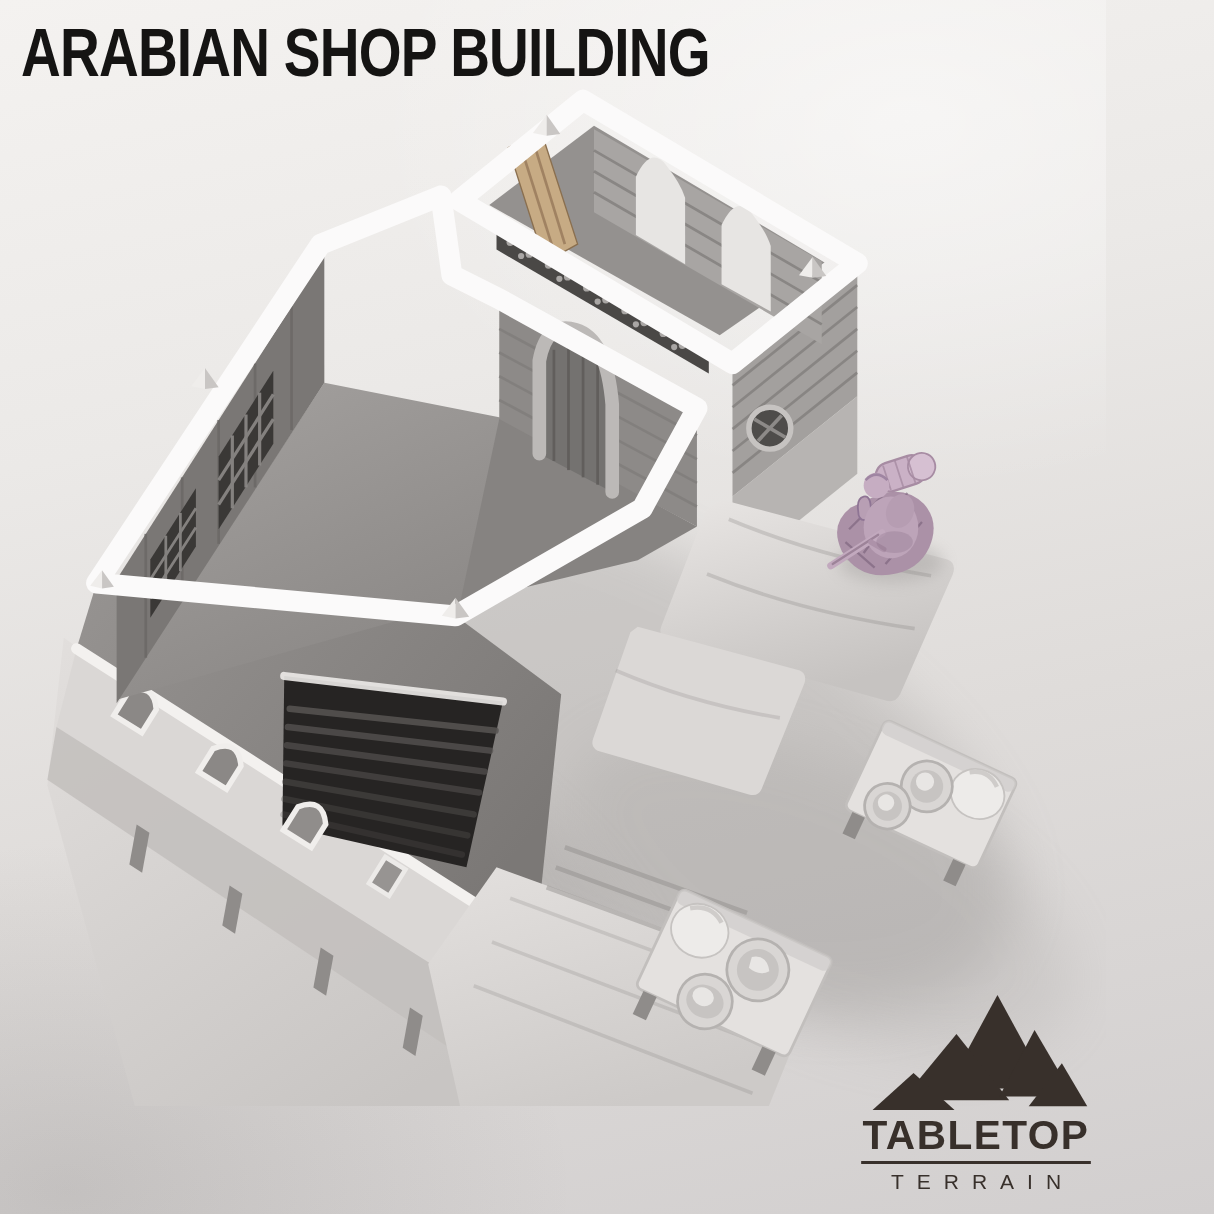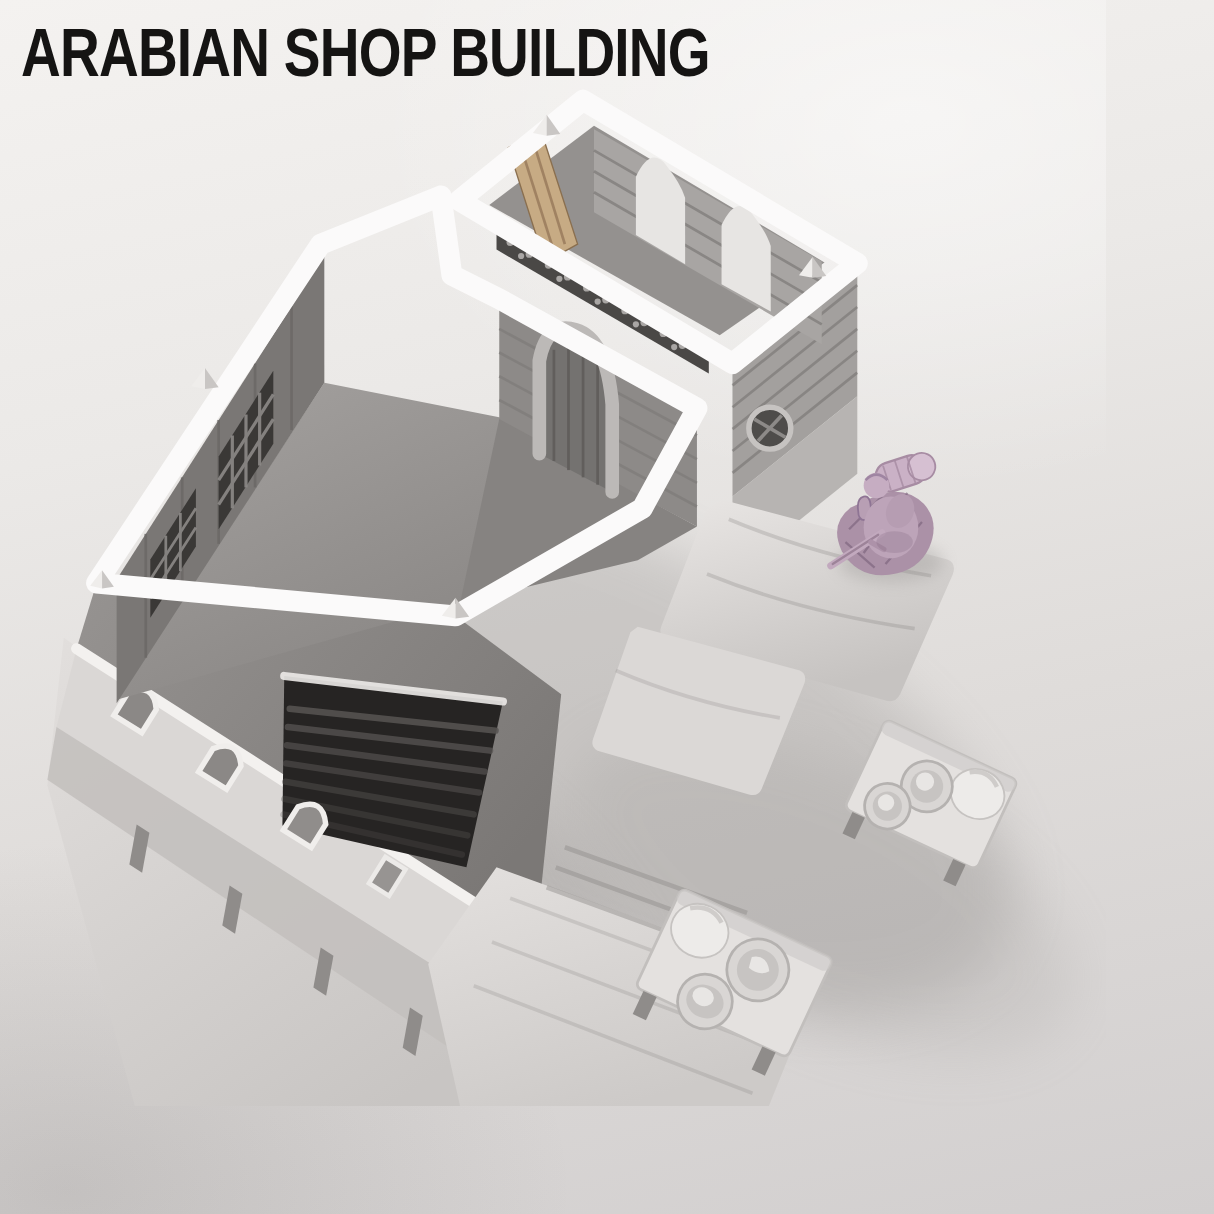--- a/index.html
+++ b/index.html
@@ -371,14 +371,27 @@
       <ellipse cx="16" cy="-4" rx="15" ry="19" transform="rotate(20 16 -4)" fill="#b69db2"></ellipse>
       <g>
         <path d="M-4,20 L-60,56" stroke="#c2a9be" stroke-width="8" stroke-linecap="round"></path>
         <path d="M-8,22 L-58,54" stroke="#9d8399" stroke-width="2.5" stroke-linecap="round"></path>
         <path d="M-16,30 L-2,38" stroke="#ad92a9" stroke-width="6" stroke-linecap="round"></path>
       </g>
       <ellipse cx="10" cy="30" rx="20" ry="12" fill="#5a3c5a" opacity=".15"></ellipse>
     </g>
   </svg>
 
+  <div class="logo">
+    <svg class="mt" width="232" height="122" viewBox="0 0 232 125" aria-hidden="true">
+      <g fill="var(--brand-ink)">
+        <path d="M138,4 L190,100 L86,100 Z"></path>
+        <path d="M96,44 L150,112 L40,112 Z"></path>
+        <path d="M52,84 L94,122 L10,122 Z"></path>
+        <path d="M176,40 L216,108 L140,108 Z"></path>
+        <path d="M204,74 L230,118 L170,118 Z"></path>
+      </g>
+    </svg>
+    <div class="logo-primary">TABLETOP</div>
+    <div class="logo-secondary">TERRAIN</div>
+  </div>
 
 </div>
 
 </body></html>

